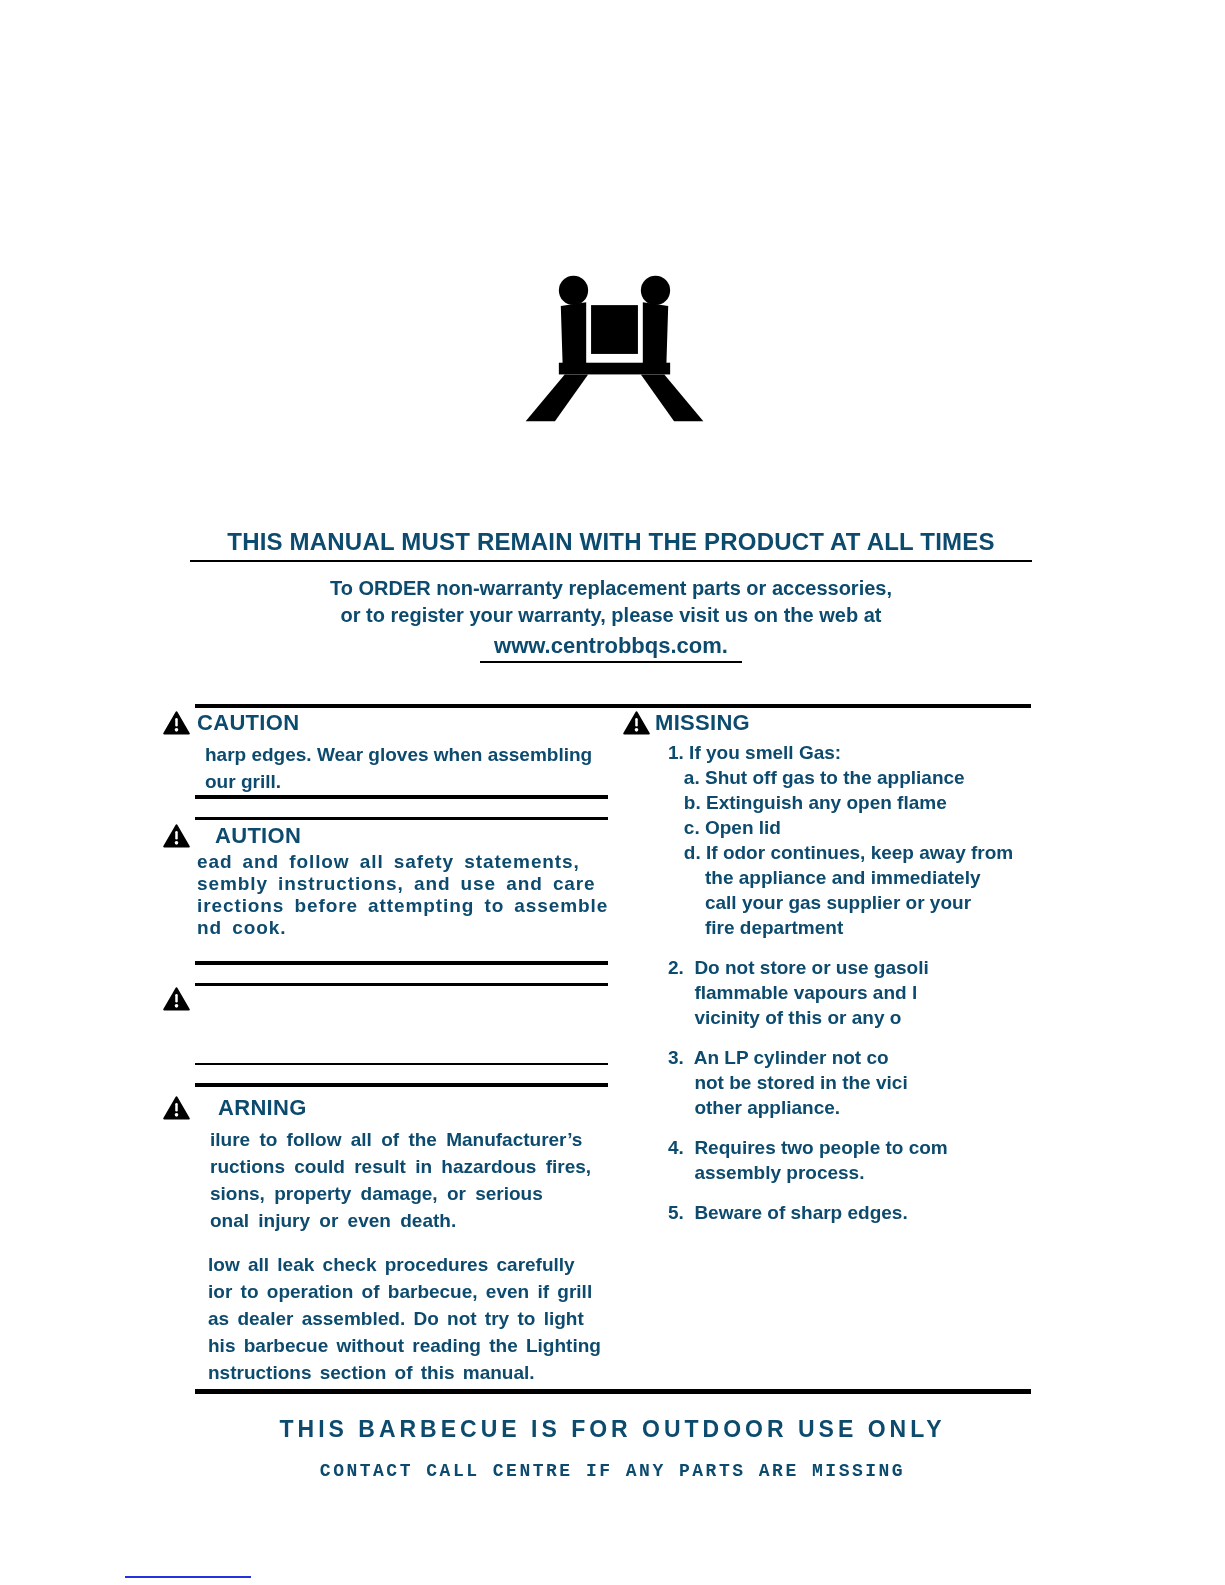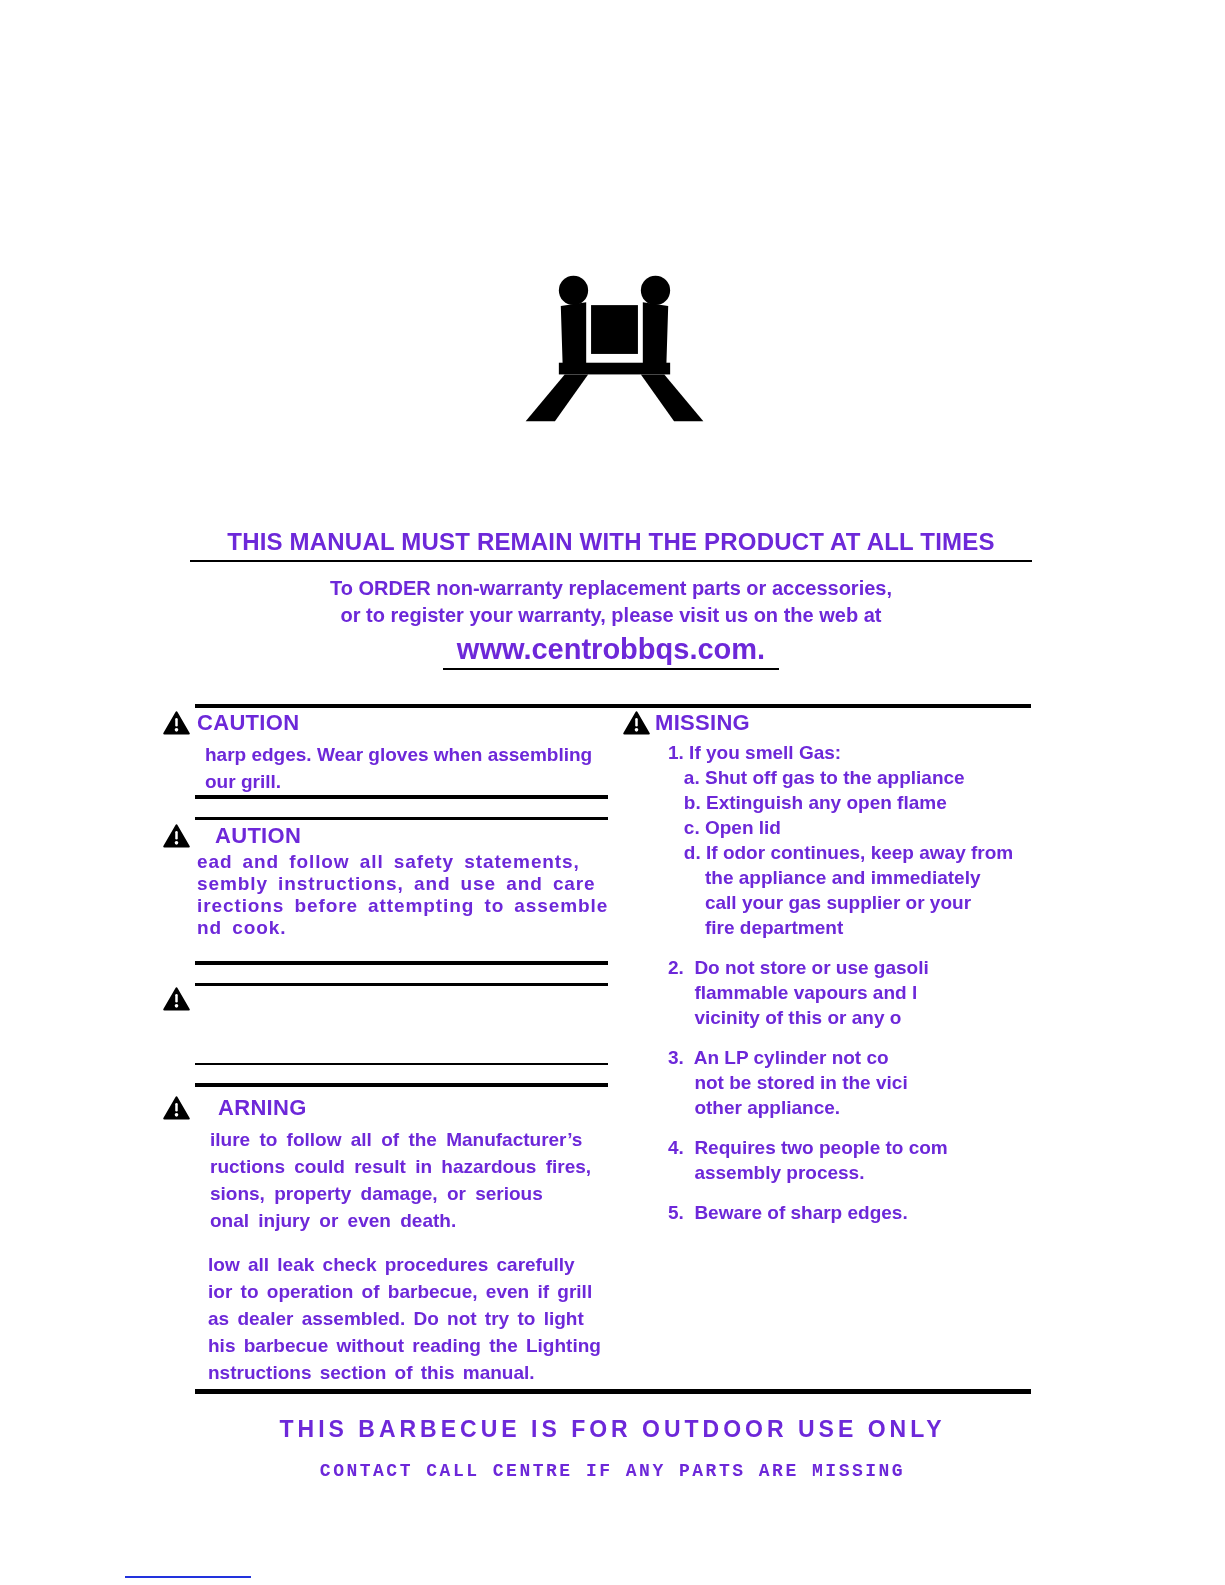--- a/index.html
+++ b/index.html
@@ -2,21 +2,21 @@
 <html><head>
 <meta charset="utf-8">
 <style>
   html, body { margin: 0; padding: 0; background: #e8e8e8; }
   .page {
     position: relative;
     width: 1225px;
     height: 1585px;
     background: #ffffff;
     font-family: "Liberation Sans", sans-serif;
-    color: #6d28d9;
+    color: #0c4a6e;
     overflow: hidden;
     margin: 0 auto;
   }
   .abs { position: absolute; }
 
   
   .picto { left: 512px; top: 272px; width: 205px; height: 158px; }
   .picto svg { width: 100%; height: 100%; }
   .picto svg * { fill: #000; }
 
@@ -31,21 +31,21 @@
 
   .order {
     left: 190px; top: 575px; width: 842px;
     text-align: center;
     font-size: 20px; font-weight: 600;
     line-height: 27px;
     white-space: pre-wrap;
   }
   .website-wrap { left: 190px; top: 633px; width: 842px; text-align: center; }
   .weblink {
-    font-size: 29px; font-weight: 800;
+    font-size: 22px; font-weight: 800;
     border-bottom: 2px solid #000;
     padding: 0 14px 3px 14px;
     cursor: pointer;
   }
 
   .top-rule { left: 195px; top: 704px; width: 836px; height: 4px; }
 
   
   .tri { width: 27px; height: 24px; }
   .tri svg { width: 27px; height: 24px; display: block; }

